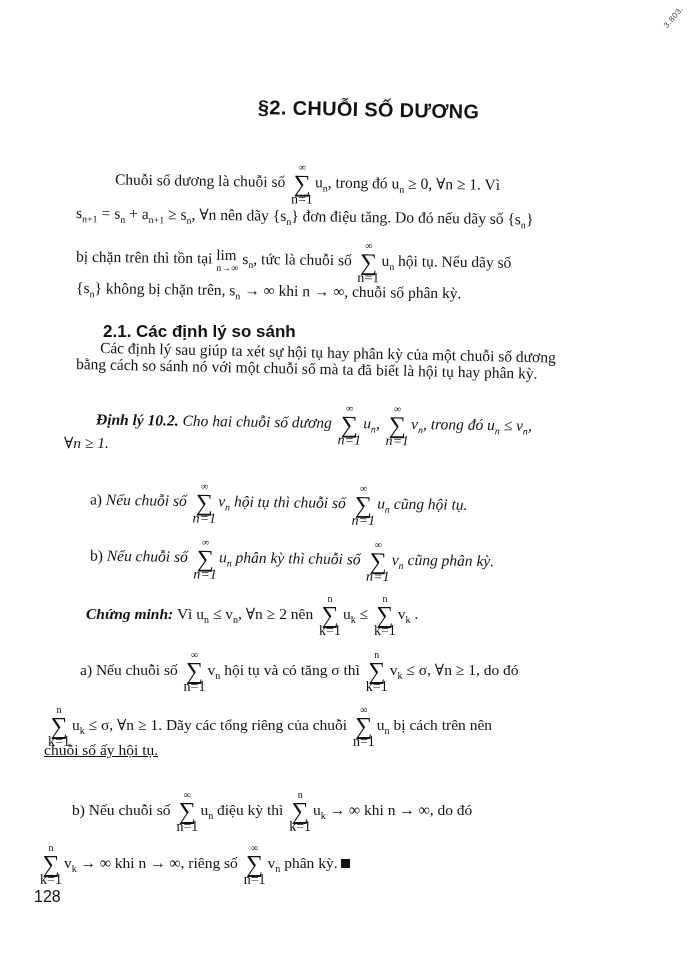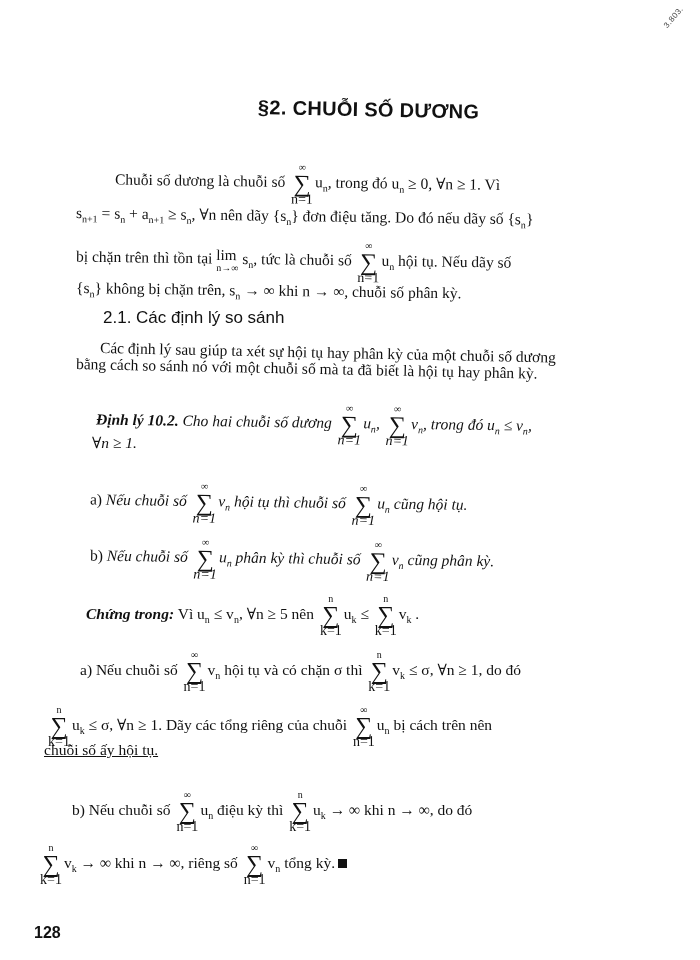--- a/index.html
+++ b/index.html
@@ -11,42 +11,42 @@
   .line { position: absolute; white-space: nowrap; font-size: 15.5px; line-height: 20px; }
   .it { font-style: italic; }
   .b { font-weight: bold; }
   .title {
     position: absolute; left: 258px; top: 96px;
     font-family: "Liberation Sans", "DejaVu Sans", sans-serif;
     font-weight: bold; font-size: 20px; letter-spacing: 0.3px;
     transform: rotate(1.2deg); transform-origin: left center;
   }
   .subhead {
-    position: absolute; left: 103px; top: 308px;
+    position: absolute; left: 103px; top: 322px;
     font-family: "Liberation Sans", "DejaVu Sans", sans-serif;
-    font-weight: normal; font-size: 17px;
+    font-weight: bold; font-size: 17px;
   }
   .sum {
     display: inline-block; position: relative; vertical-align: middle;
     text-align: center; margin: 0 2px; line-height: 1;
   }
   .sum .sup { display: block; font-size: 10px; line-height: 10px; }
   .sum .sig { display: block; font-size: 24px; line-height: 22px; }
   .sum .sub { display: block; font-size: 14px; line-height: 10px; }
   .term { font-size: 15.5px; }
   .lim {
     display: inline-block; vertical-align: middle; text-align: left; line-height: 1;
   }
   .lim .l1 { display: block; font-size: 15px; }
   .lim .l2 { display: block; font-size: 10px; }
   sub { font-size: 10px; }
   .pageno {
-    position: absolute; left: 34px; top: 924px;
+    position: absolute; left: 34px; top: 888px;
     font-family: "Liberation Sans", "DejaVu Sans", sans-serif;
-    font-weight: bold; font-size: 16px;
+    font-weight: normal; font-size: 16px;
   }
   .stamp {
     position: absolute; left: 662px; top: 24px; font-size: 8px;
     font-family: "Liberation Sans", sans-serif; color: #444;
     transform: rotate(-50deg); transform-origin: left top; letter-spacing: 0.5px;
   }
   .qed { display: inline-block; width: 9px; height: 9px; background: #111; margin-left: 3px; vertical-align: 0px; }
   .tilt1 { transform: rotate(0.8deg); transform-origin: left center; }
   .tilt2 { transform: rotate(1.2deg); transform-origin: left center; }
 </style>
@@ -100,21 +100,21 @@
     <span class="sup">∞</span>
     <span class="sig">∑</span>
     <span class="sub">n=1</span>
   </span><span>u</span><sub>n</sub><span>,</span>
   <span class="sum">
     <span class="sup">∞</span>
     <span class="sig">∑</span>
     <span class="sub">n=1</span>
   </span><span>v</span><sub>n</sub><span>, trong đó u</span><sub>n</sub><span> ≤ v</span><sub>n</sub><span>,</span>
 </div>
-<div class="line it" style="left:64px; top:433px;margin-left:28px;">∀n ≥ 1.</div>
+<div class="line it" style="left:64px; top:433px;">∀n ≥ 1.</div>
 
 <div class="line it tilt1" style="left:90px; top:480px;">
   <span style="font-style:normal">a)</span>
   <span>Nếu chuỗi số</span>
   <span class="sum">
     <span class="sup">∞</span>
     <span class="sig">∑</span>
     <span class="sub">n=1</span>
   </span><span>v</span><sub>n</sub>
   <span>hội tụ thì chuỗi số</span>
@@ -137,22 +137,22 @@
   <span>phân kỳ thì chuỗi số</span>
   <span class="sum">
     <span class="sup">∞</span>
     <span class="sig">∑</span>
     <span class="sub">n=1</span>
   </span><span>v</span><sub>n</sub>
   <span>cũng phân kỳ.</span>
 </div>
 
 <div class="line" style="left:86px; top:594px;">
-  <span class="it b">Chứng trong:</span>
-  <span>Vì u</span><sub>n</sub><span> ≤ v</span><sub>n</sub><span>, ∀n ≥ 5 nên</span>
+  <span class="it b">Chứng minh:</span>
+  <span>Vì u</span><sub>n</sub><span> ≤ v</span><sub>n</sub><span>, ∀n ≥ 2 nên</span>
   <span class="sum">
     <span class="sup">n</span>
     <span class="sig">∑</span>
     <span class="sub">k=1</span>
   </span><span>u</span><sub>k</sub>
   <span>≤</span>
   <span class="sum">
     <span class="sup">n</span>
     <span class="sig">∑</span>
     <span class="sub">k=1</span>
@@ -161,21 +161,21 @@
 </div>
 
 <div class="line" style="left:80px; top:650px;">
   <span>a)</span>
   <span>Nếu chuỗi số</span>
   <span class="sum">
     <span class="sup">∞</span>
     <span class="sig">∑</span>
     <span class="sub">n=1</span>
   </span><span>v</span><sub>n</sub>
-  <span>hội tụ và có chặn σ thì</span>
+  <span>hội tụ và có tăng σ thì</span>
   <span class="sum">
     <span class="sup">n</span>
     <span class="sig">∑</span>
     <span class="sub">k=1</span>
   </span><span>v</span><sub>k</sub>
   <span>≤ σ, ∀n ≥ 1, do đó</span>
 </div>
 <div class="line" style="left:46px; top:705px;">
   <span class="sum">
     <span class="sup">n</span>
@@ -213,16 +213,16 @@
     <span class="sup">n</span>
     <span class="sig">∑</span>
     <span class="sub">k=1</span>
   </span><span>v</span><sub>k</sub>
   <span>→ ∞ khi n → ∞, riêng số</span>
   <span class="sum">
     <span class="sup">∞</span>
     <span class="sig">∑</span>
     <span class="sub">n=1</span>
   </span><span>v</span><sub>n</sub>
-  <span>tổng kỳ.</span><span class="qed"></span>
+  <span>phân kỳ.</span><span class="qed"></span>
 </div>
 
 <div class="pageno">128</div>
 
 </body></html>

